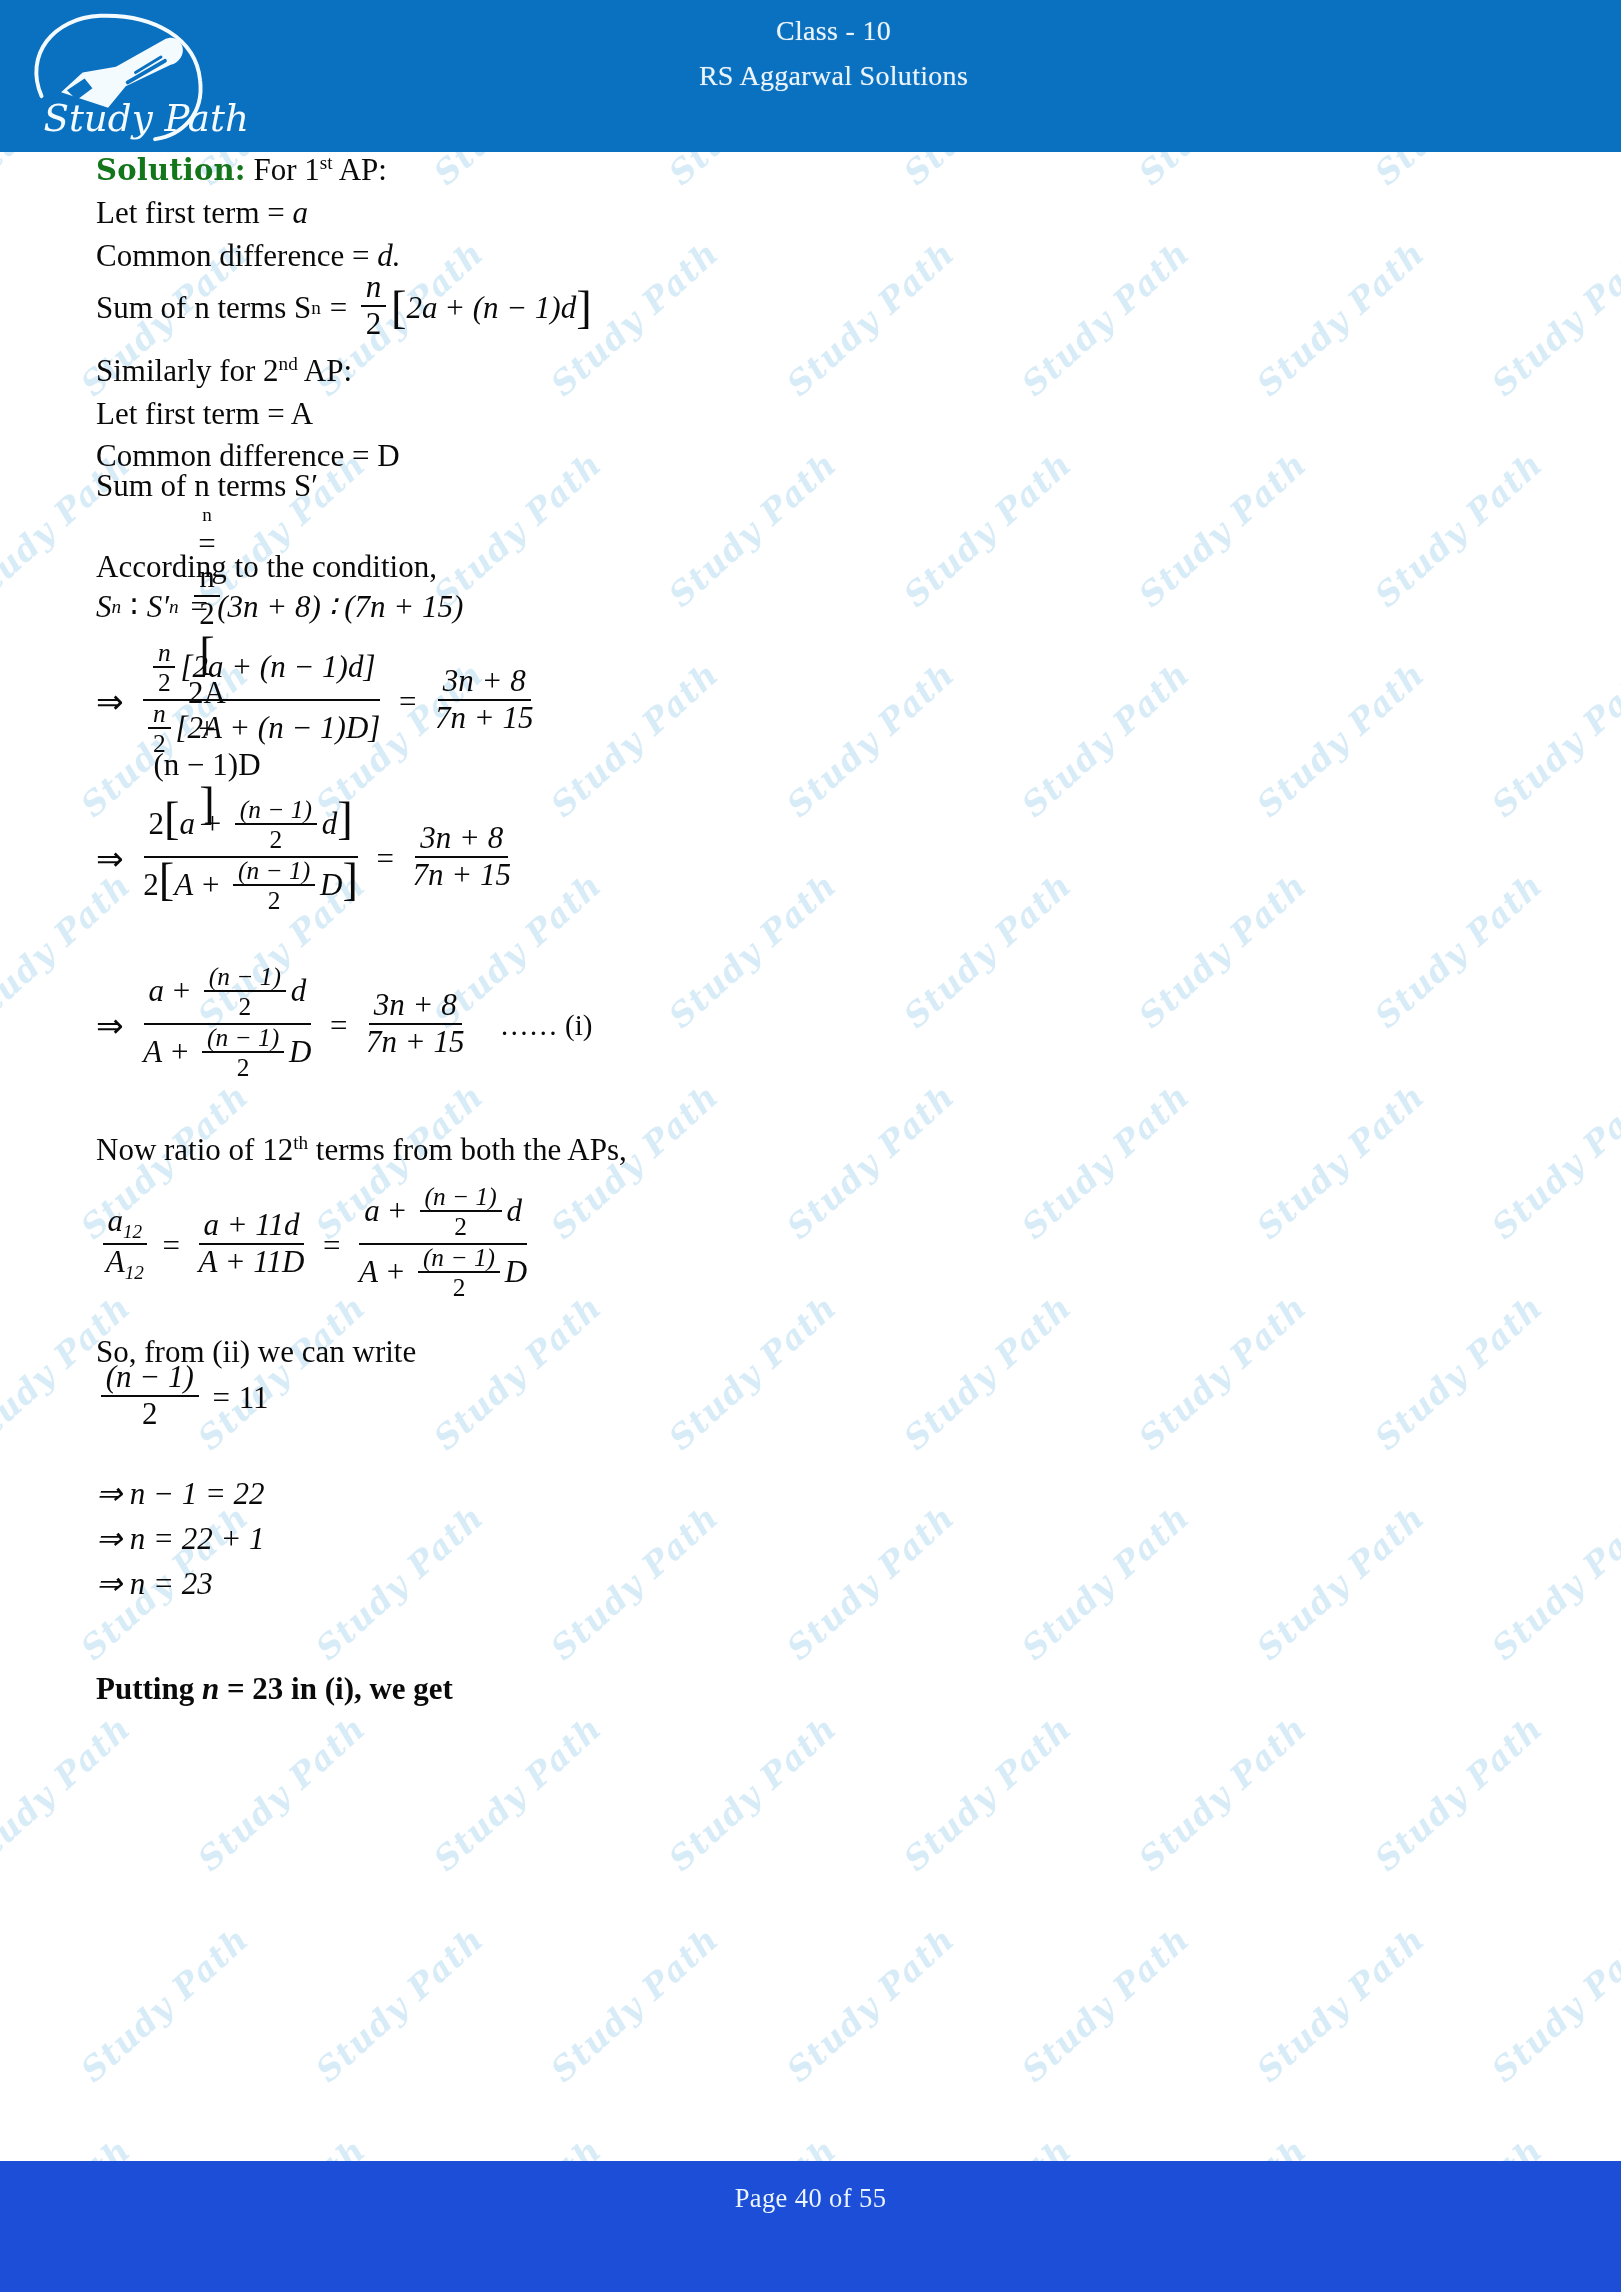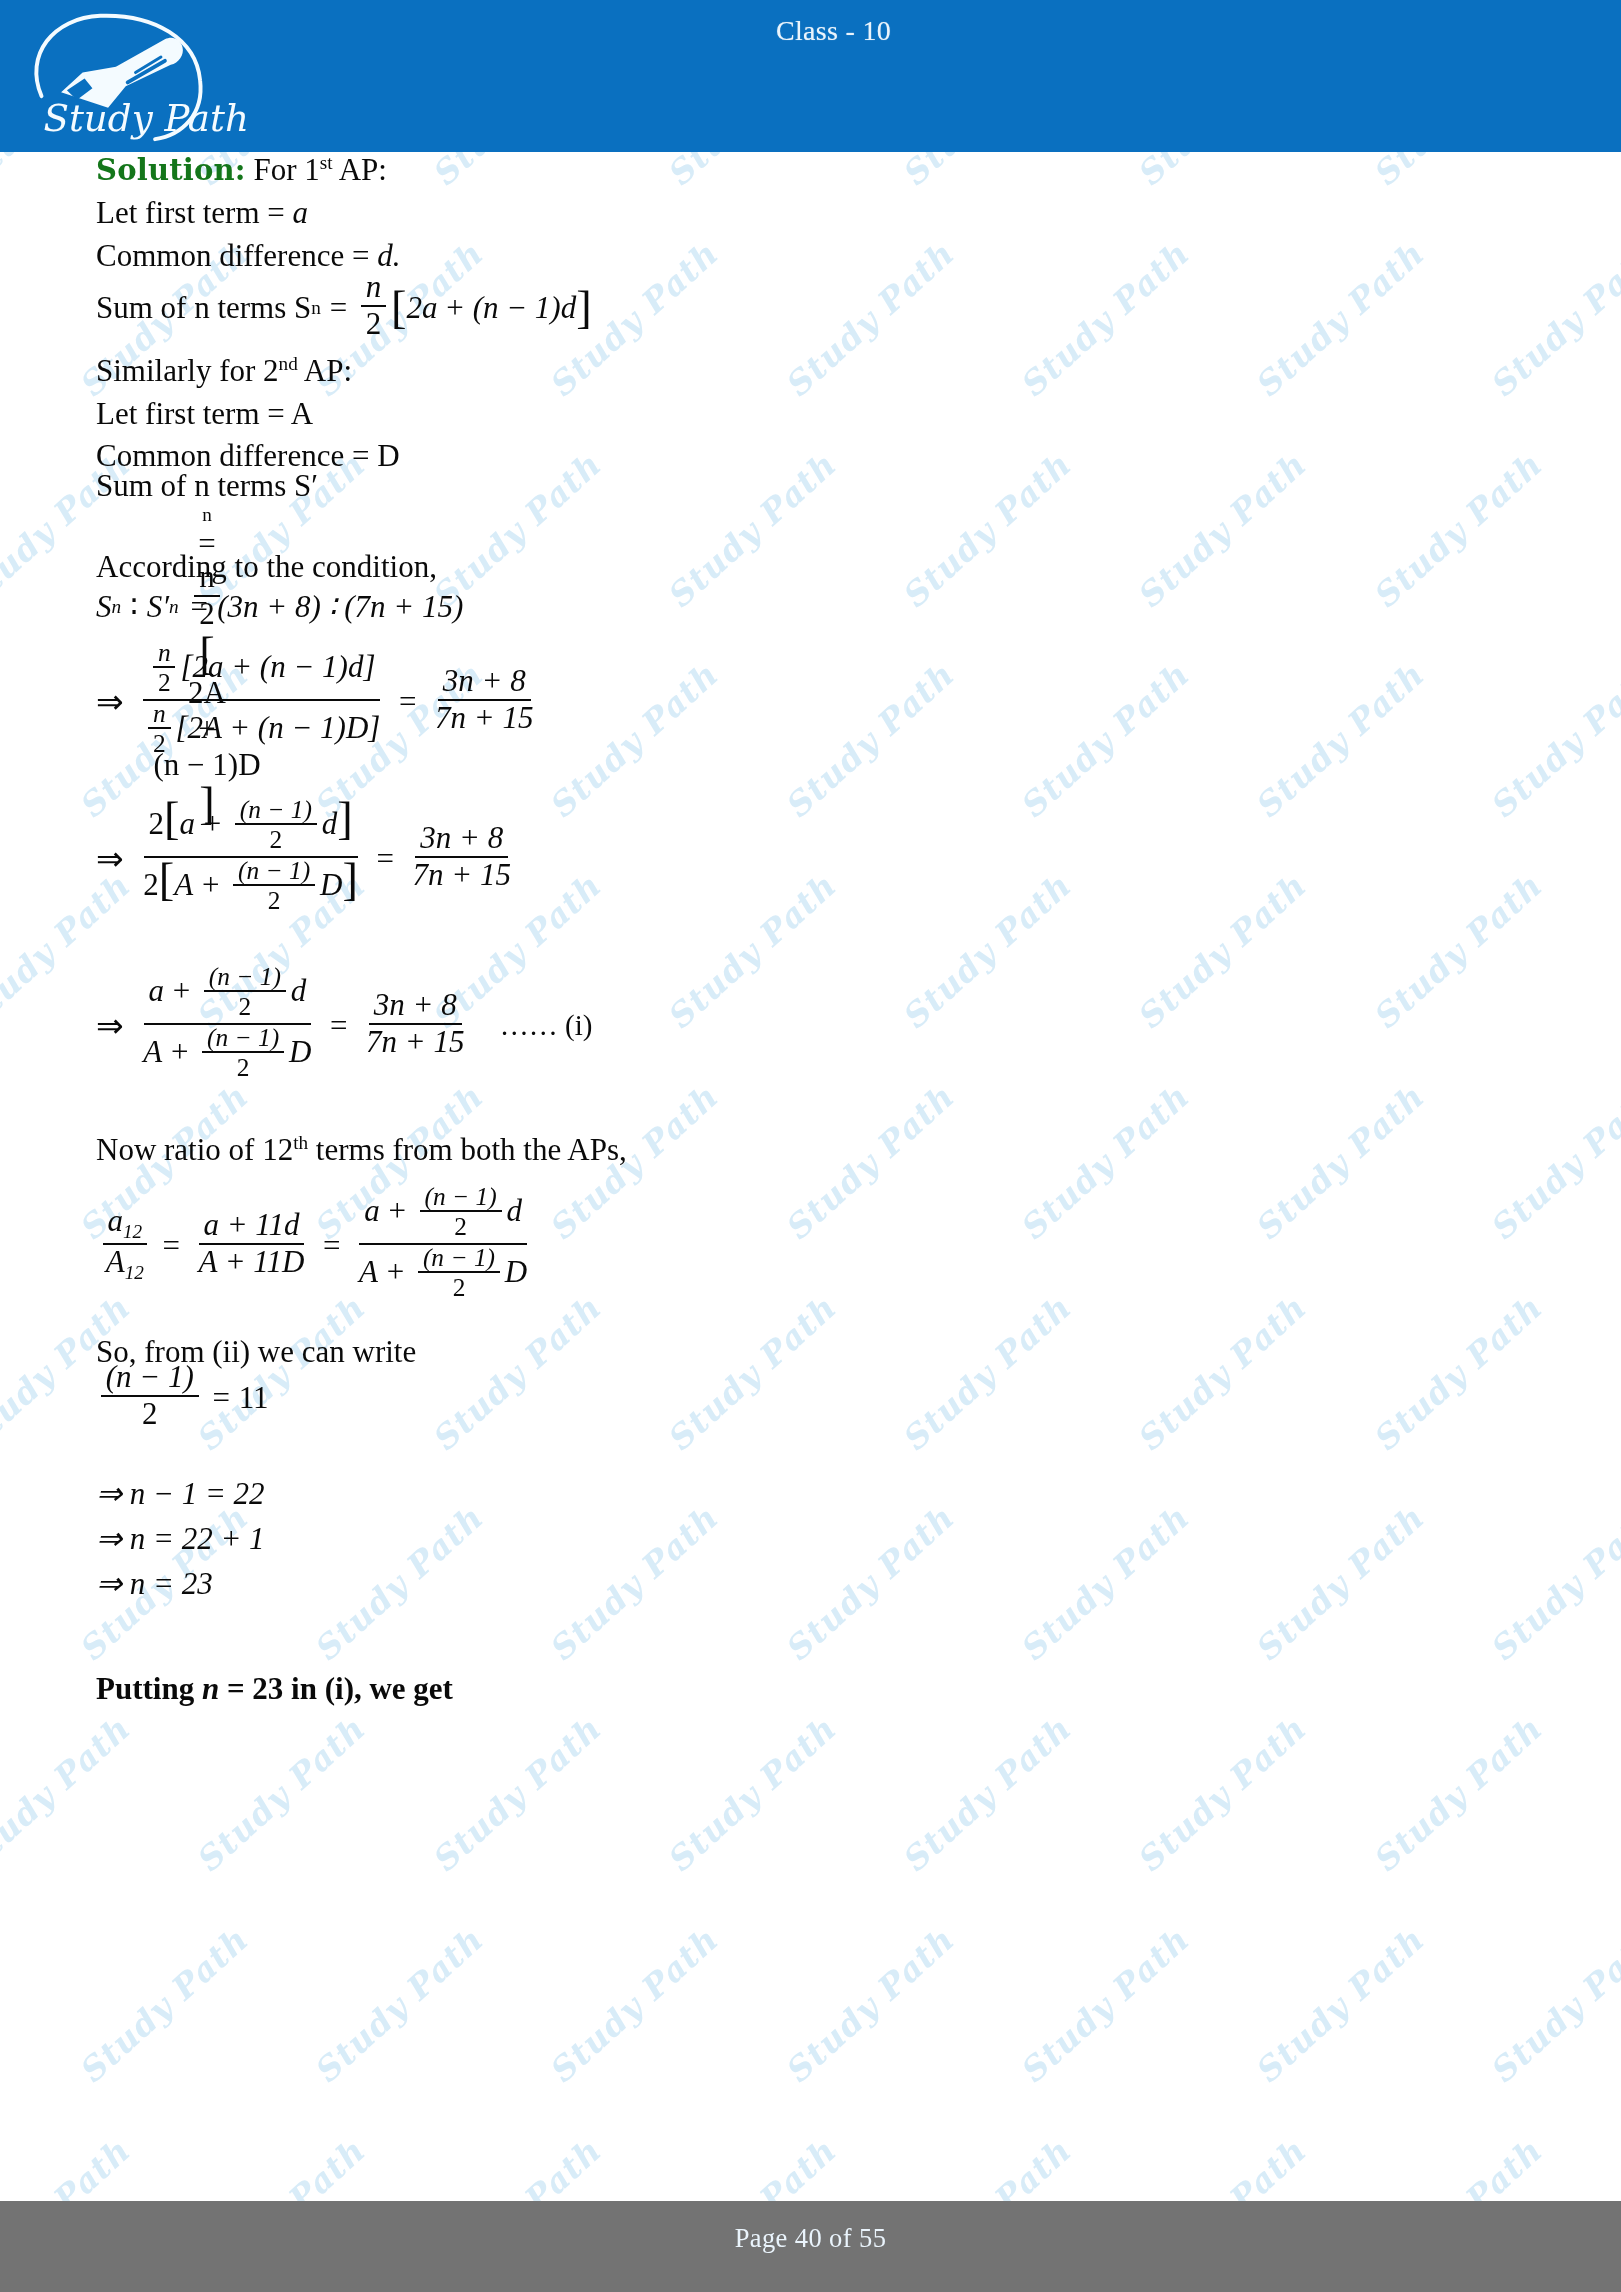--- a/index.html
+++ b/index.html
@@ -73,22 +73,22 @@
     text-shadow: 0 0 1px rgba(255,255,255,.5);
     padding-left: 46px;
   }
 
   
   .footer {
     position: absolute;
     left: 0;
     bottom: 0;
     width: 1621px;
-    height: 92px;
-    background: #737373;
+    height: 132px;
+    background: #1d4ed8;
     z-index: 2;
   }
   .footer-text {
     position: absolute;
     top: 21.6px;
     left: 0;
     width: 1621px;
     text-align: center;
     color: #eaf4fc;
     font-size: 26.5px;
@@ -255,20 +255,21 @@
                    L110 82 L92 104 Z" fill="#f4fbff"></path>
           <path d="M50 86 L68 74 L76 84 L60 96 Z" fill="#0a70c0"></path>
           <path d="M112 78 L150 56" stroke="#0a70c0" stroke-width="4" fill="none" stroke-linecap="round"></path>
           <path d="M120 68 L146 52" stroke="#0a70c0" stroke-width="3" fill="none" stroke-linecap="round"></path>
         </g>
         <text x="26" y="128" font-family="DejaVu Serif, serif" font-style="italic" font-size="38" fill="#f4fbff">Study Path</text>
       </svg>
     </div>
     <div class="header-titles">
       <span class="hl">Class - 10</span>
+      <span class="hl">RS Aggarwal Solutions</span>
     </div>
   </div>
 
   <div class="content">
 
     <div class="line" style="top:0px;">
       <span class="solution-label">Solution:</span>
       <span>For 1</span><span class="sup">st</span><span> AP:</span>
     </div>
 

